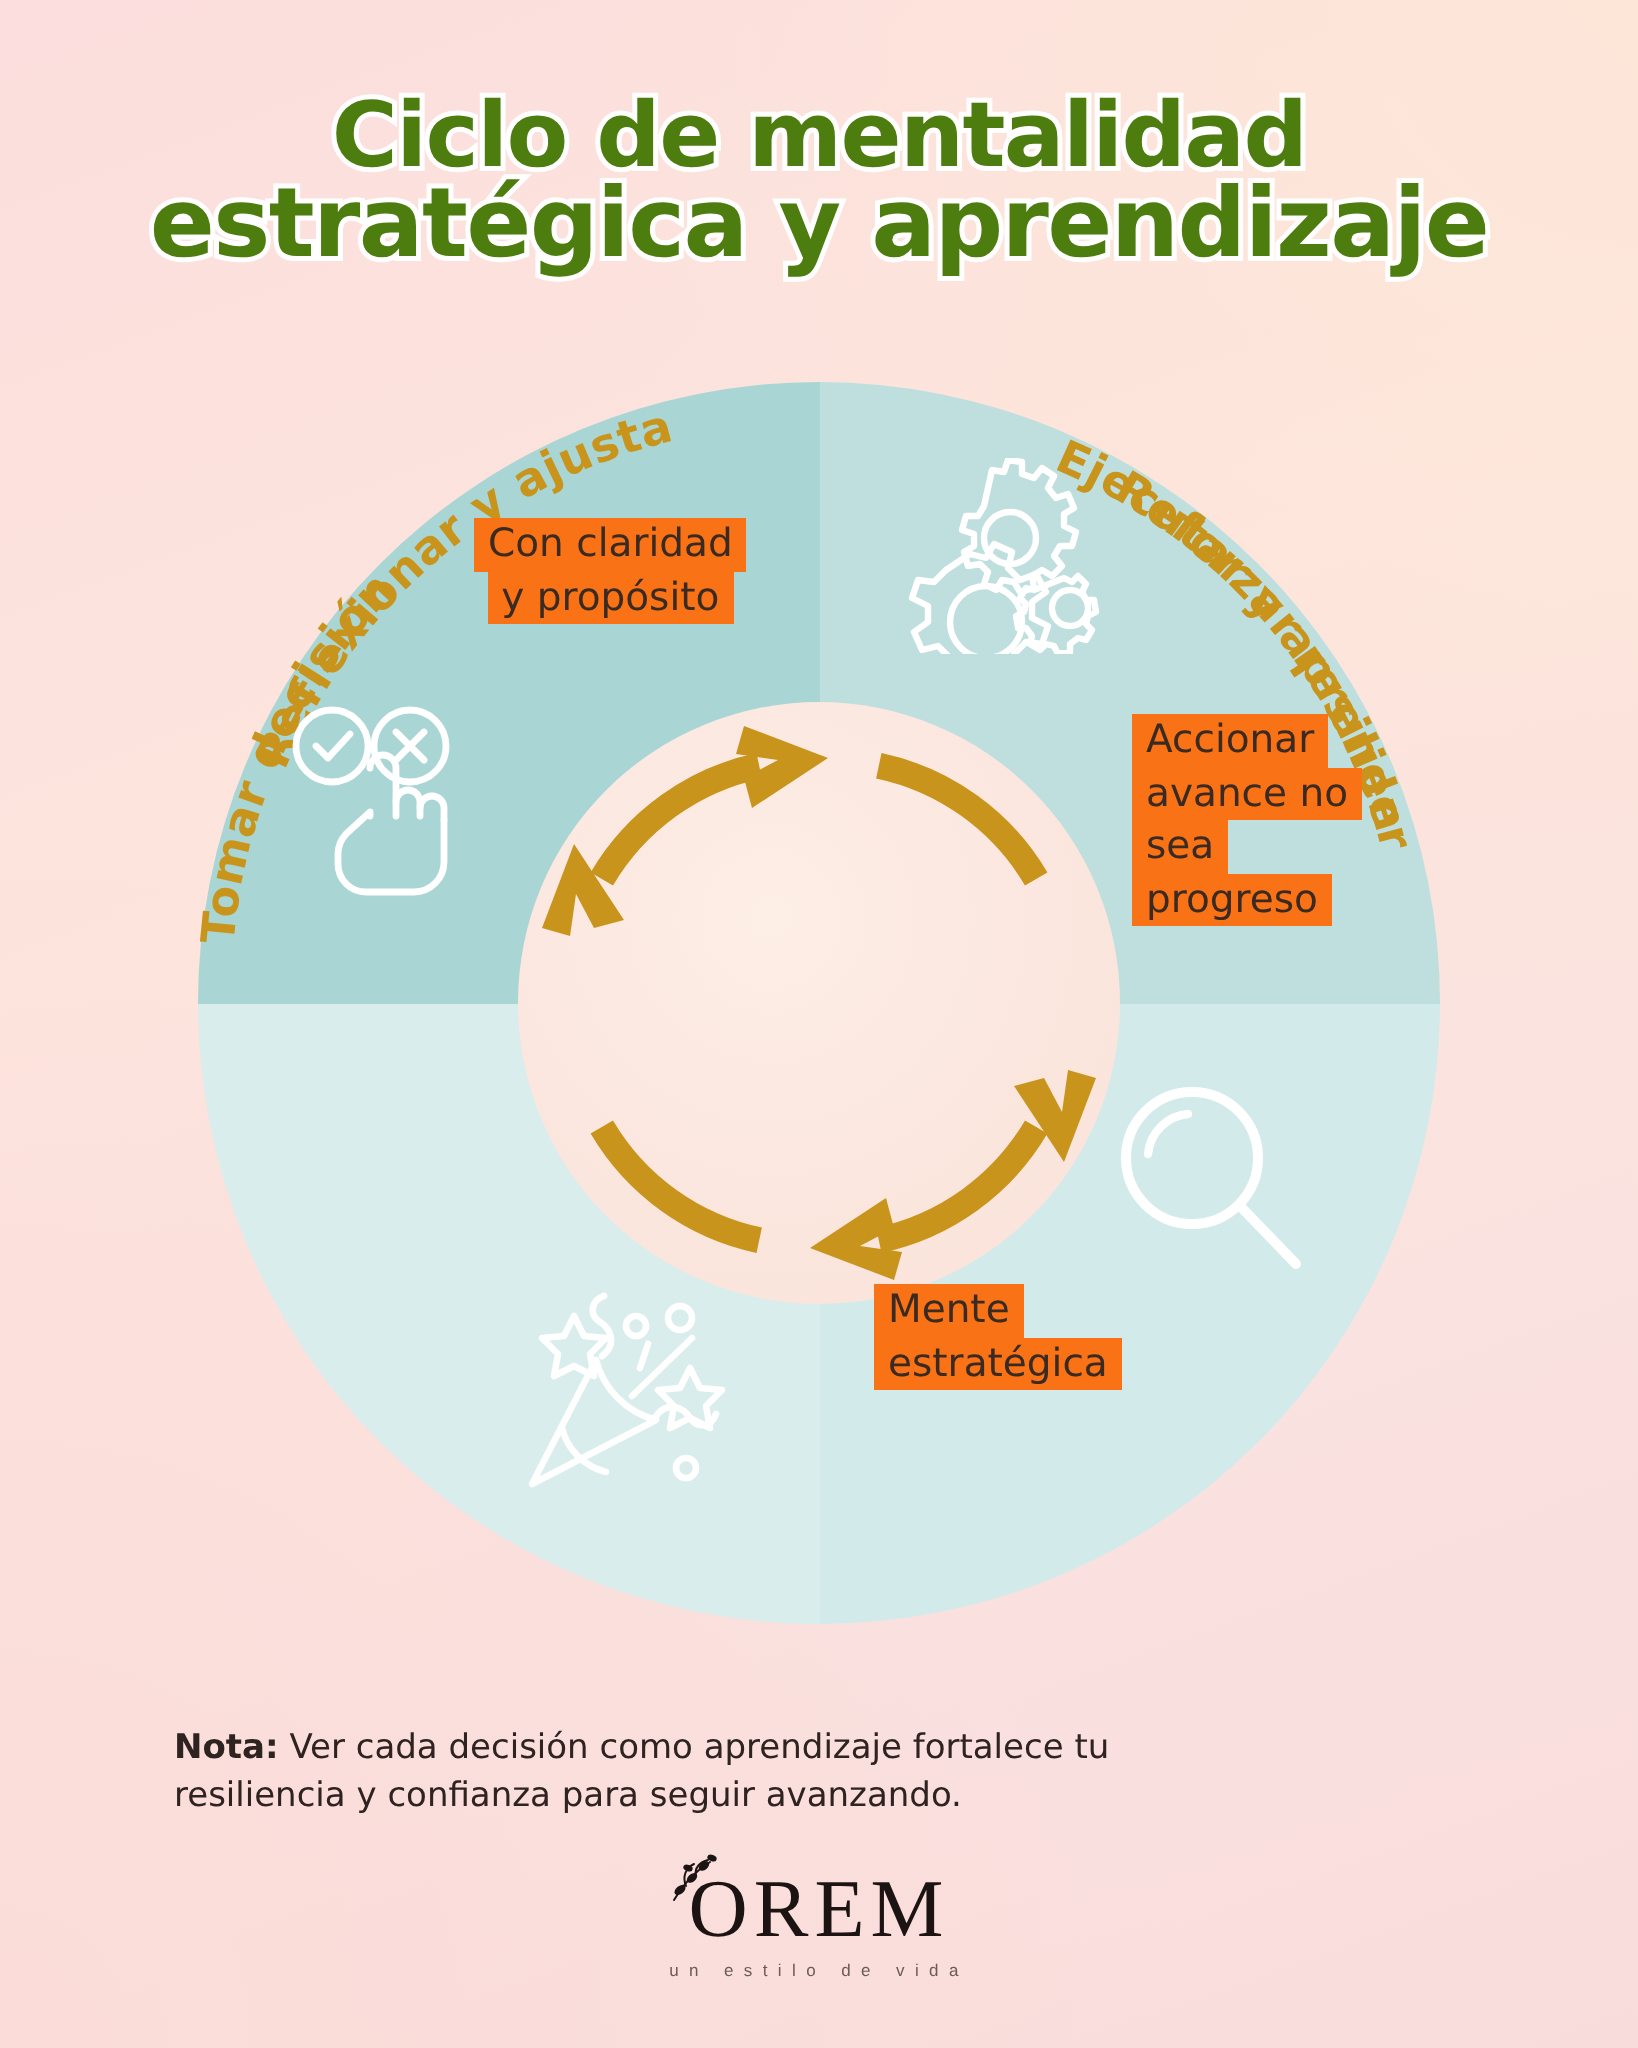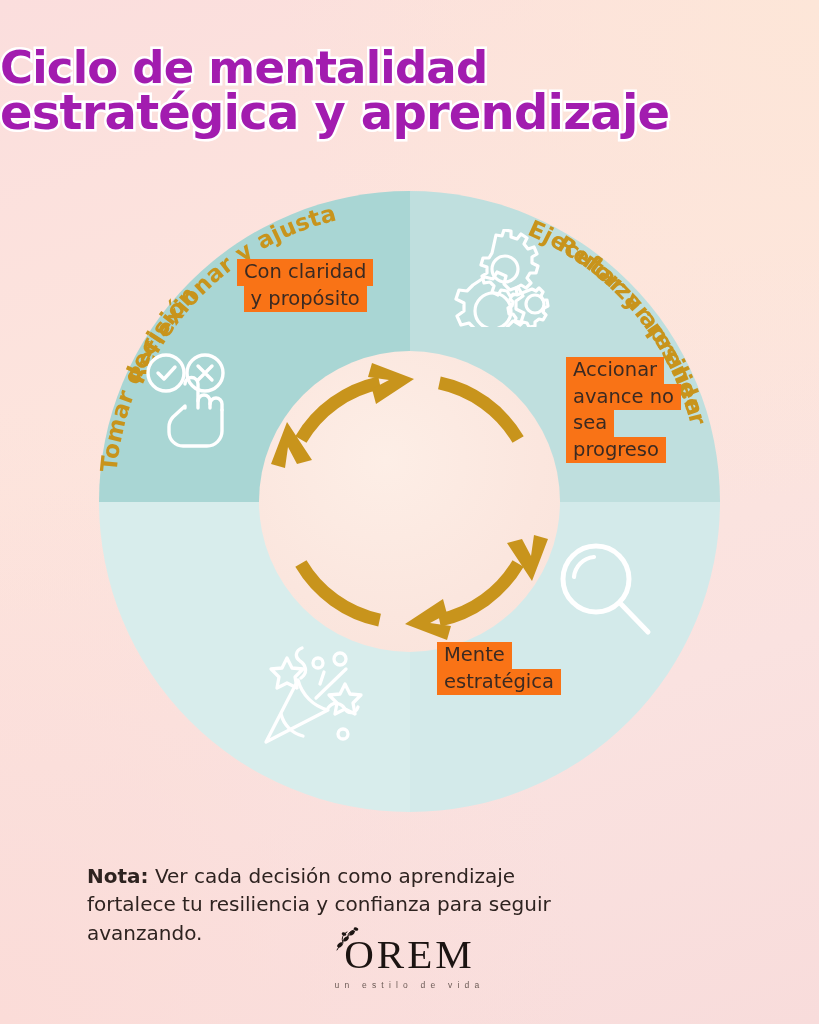--- a/index.html
+++ b/index.html
@@ -10,24 +10,24 @@
     background:
       radial-gradient(120% 90% at 100% 0%, #fde6d8 0%, rgba(253,230,216,0) 55%),
       radial-gradient(120% 100% at 0% 100%, #fbdcd8 0%, rgba(251,220,216,0) 60%),
       linear-gradient(160deg, #fbdedd 0%, #fde5dd 38%, #fae2e0 70%, #f8dcdb 100%);
   }
   .stage { position:absolute; inset:0; }
 
   
   .title {
     position:absolute; top:46px; left:0; width:819px;
-    text-align:left;
+    text-align:center;
     font-size:45px; line-height:0.96; font-weight:bold;
     letter-spacing:-0.8px;
-    color:#a21caf;
+    color:#4d7c0f;
     -webkit-text-stroke:5px #ffffff;
     paint-order:stroke fill;
     font-family:"DejaVu Sans", sans-serif;
   }
   .title .l2 { display:block; font-size:48px; }
 
   
   .wheel {
     position:absolute; left:99px; top:191px;
     width:621px; height:621px; border-radius:50%;
@@ -74,21 +74,21 @@
   .callout.center .ln { margin-left:auto; margin-right:auto; }
   .c-claridad { left:237px; top:259px; }
   .c-accionar { left:566px; top:357px; }
   .c-reconoce { left:131px; top:534px; }
   .c-mente    { left:437px; top:642px; }
 
   
   .note {
     position:absolute; left:87px; top:862px; width:480px;
     font-family:"DejaVu Sans", sans-serif;
-    font-size:20px; line-height:1.42; color:#2e2320;
+    font-size:17px; line-height:1.42; color:#2e2320;
   }
   .note b { font-weight:bold; }
 
   
   .logo { position:absolute; left:0; top:934px; width:819px; text-align:center; }
   .logo-row { display:inline-block; position:relative; }
   .logo-word {
     font-family:"Liberation Serif", serif;
     font-size:41px; letter-spacing:3px; color:#1c1412; line-height:1;
   }

